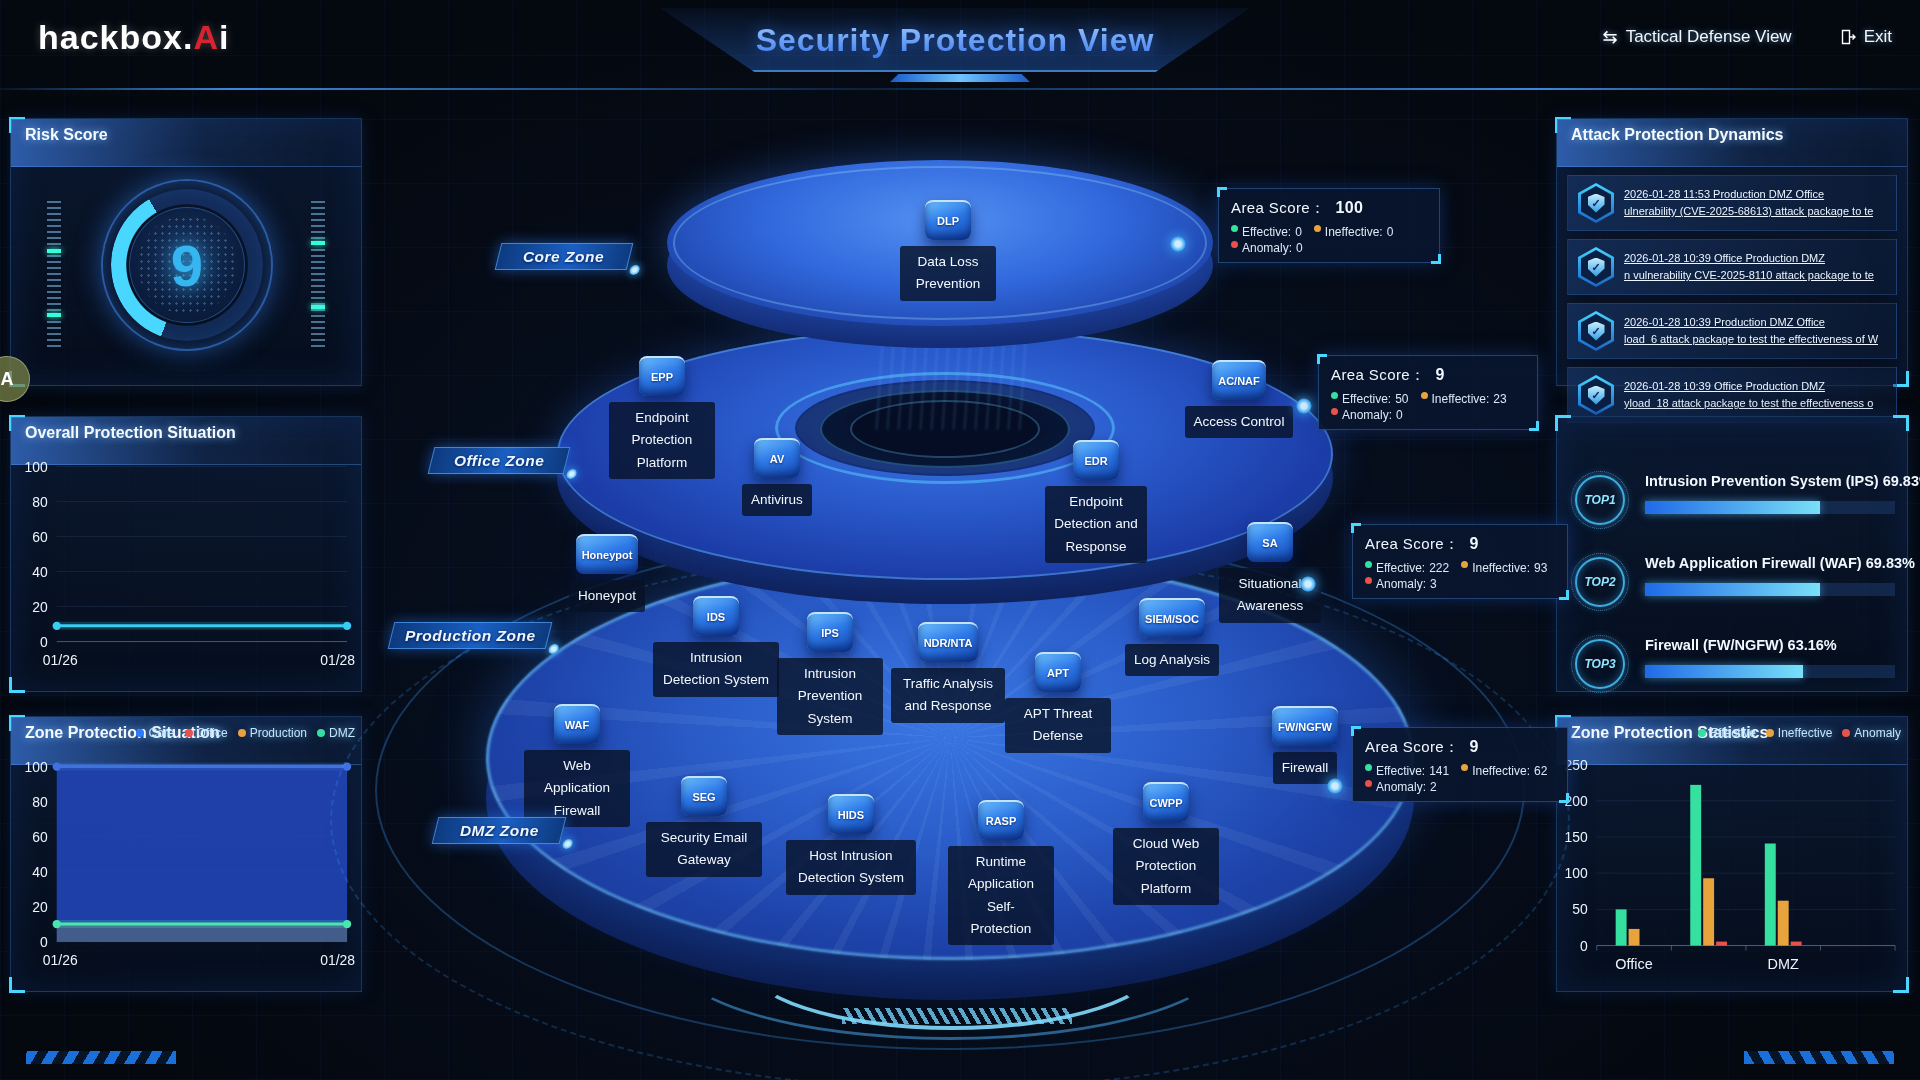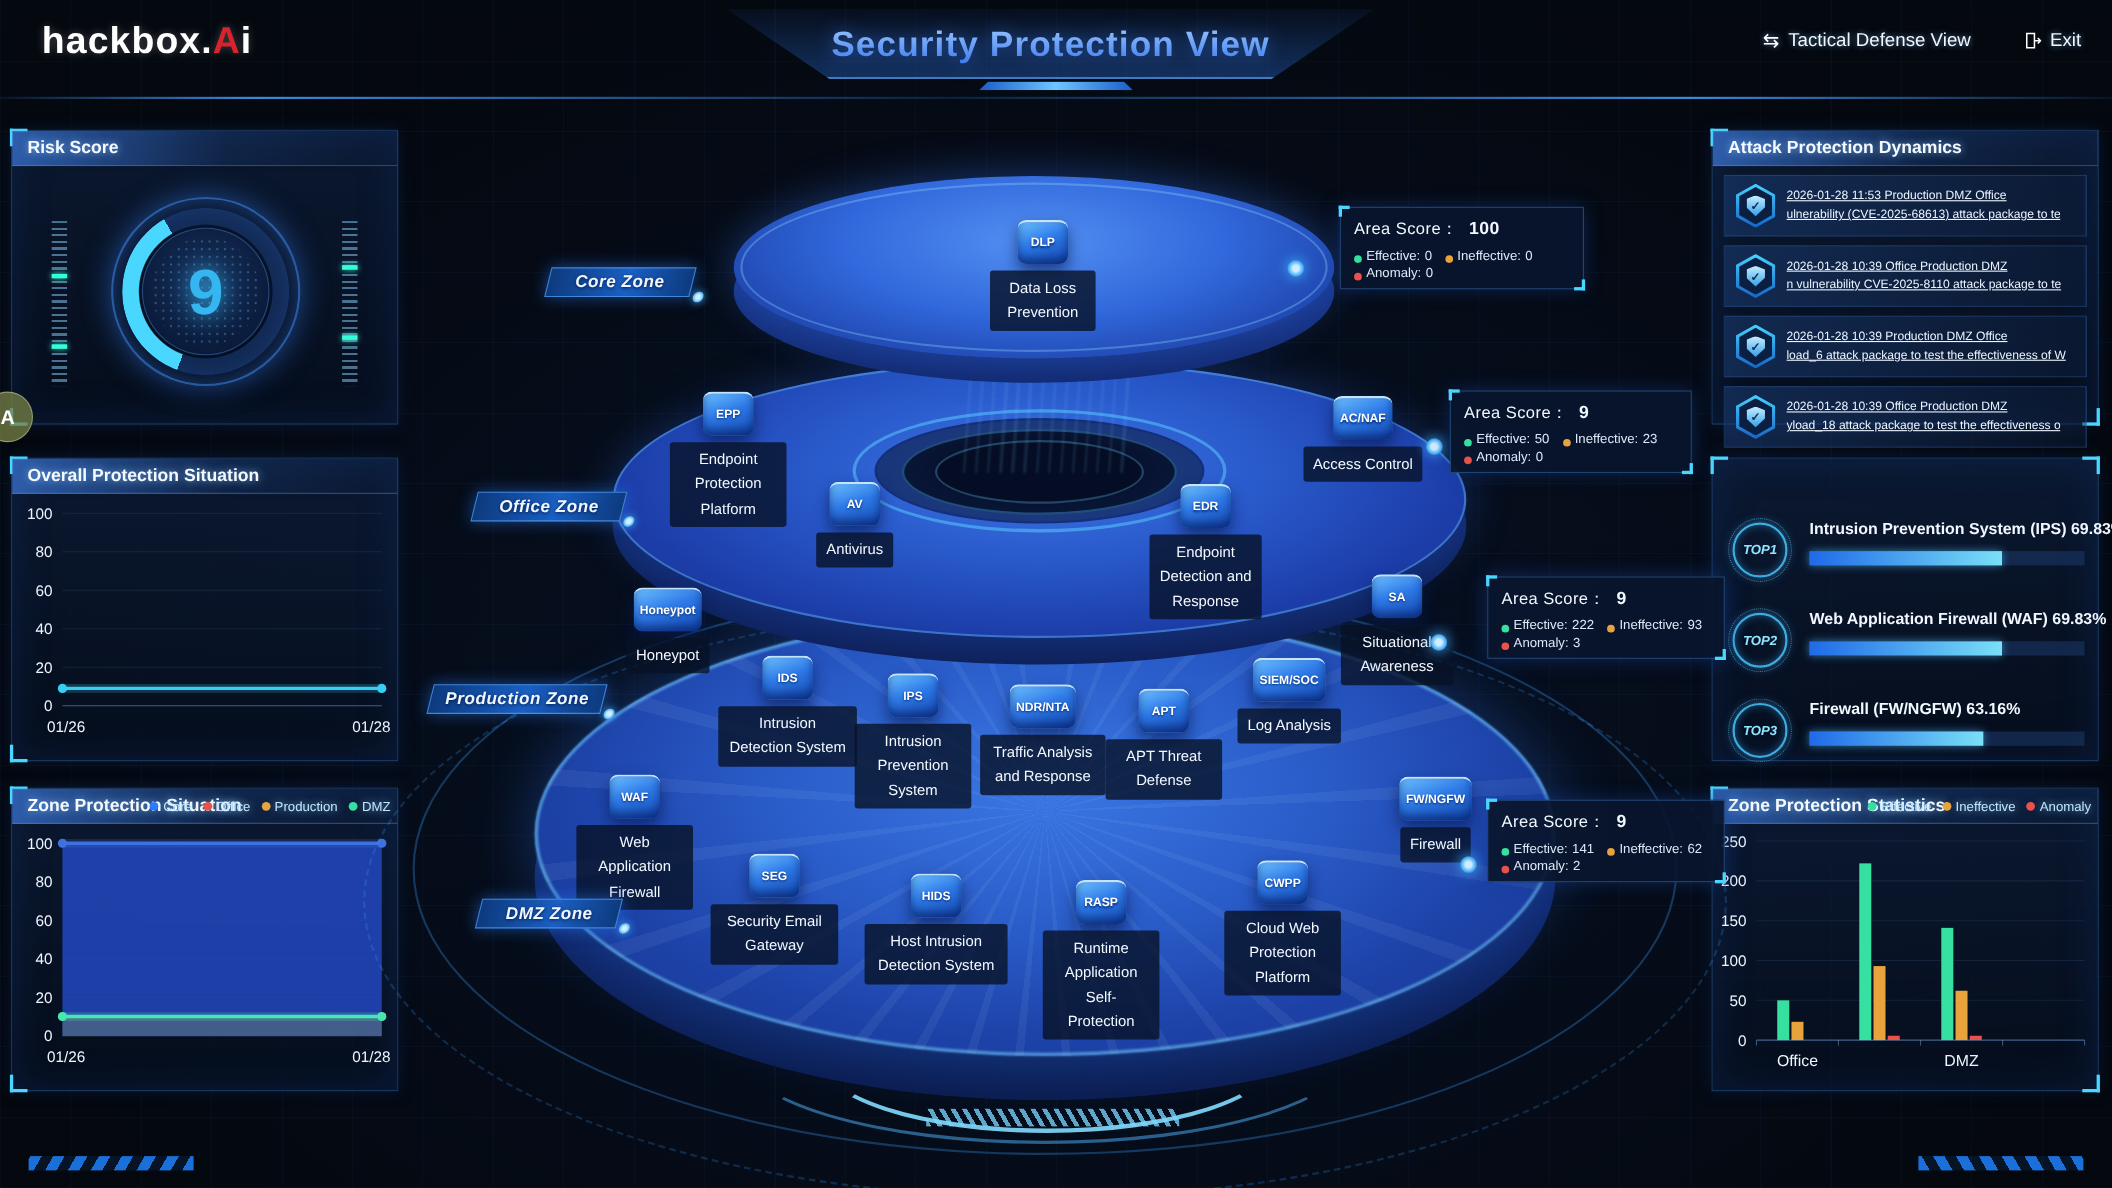--- a/index.html
+++ b/index.html
@@ -41,21 +41,21 @@
   
   .panel { position:absolute; width:352px; background:
       linear-gradient(180deg, rgba(12,28,56,0.78), rgba(6,15,32,0.7));
     border:1px solid rgba(50,110,180,0.4);
     box-shadow:inset 0 0 36px rgba(20,60,130,0.3), 0 0 14px rgba(10,40,90,0.5); }
   .corner { position:absolute; width:16px; height:16px; }
   .corner.tl { left:-2px; top:-2px; border-left:3px solid #49d6ff; border-top:3px solid #49d6ff; }
   .corner.bl { left:-2px; bottom:-2px; border-left:3px solid #49d6ff; border-bottom:3px solid #49d6ff; }
   .corner.br { right:-2px; bottom:-2px; border-right:3px solid #49d6ff; border-bottom:3px solid #49d6ff; }
   .corner.tr { right:-2px; top:-2px; border-right:3px solid #49d6ff; border-top:3px solid #49d6ff; }
-  .panel-title { position:relative; height:32px; line-height:32px; padding:0 14px; font-size:16px;
+  .panel-title { position:relative; height:48px; line-height:32px; padding:0 14px; font-size:16px;
     font-weight:bold; color:#f4faff; text-shadow:0 0 8px rgba(140,200,255,0.8);
     background:linear-gradient(90deg, rgba(52,104,190,0.85), rgba(28,60,115,0.35) 55%, rgba(28,60,115,0.02));
     border-bottom:1px solid rgba(90,160,255,0.35); white-space:nowrap; }
   .legend-row { position:absolute; right:6px; top:0; height:32px; display:flex; gap:10px;
     align-items:center; font-size:12px; font-weight:normal; color:#bfe7ff; }
   .legend-item { display:flex; align-items:center; gap:4px; cursor:pointer; }
   .legend-dot { width:8px; height:8px; border-radius:50%; display:inline-block; }
   .chart-box { position:absolute; left:0; top:32px; right:0; bottom:0; }
 
   
@@ -164,21 +164,21 @@
     font-size:13.5px; line-height:1.65; padding:5px 9px; border-radius:3px; }
 
   
   .score-tip { position:absolute; z-index:30; background:rgba(9,22,45,0.93);
     border:1px solid rgba(70,140,220,0.4); box-shadow:0 0 16px rgba(20,60,140,0.55);
     padding:8px 10px 7px 12px; }
   .score-tip .corner { width:10px; height:10px; }
   .score-head { font-size:15px; font-weight:normal; color:#f2f8ff; letter-spacing:0.4px; margin:2px 0 7px; }
   .score-head b { margin-left:10px; font-size:16px; }
   .score-stats { display:flex; flex-wrap:wrap; column-gap:12px; row-gap:2px; font-size:12px; color:#dce9f8; }
-  .stat { display:flex; align-items:flex-end; gap:4px; }
+  .stat { display:flex; align-items:flex-start; gap:4px; }
   .sdot { width:7px; height:7px; border-radius:50%; }
   .sdot.e { background:#35e0a1; } .sdot.i { background:#e8a33d; } .sdot.a { background:#e8524a; }
   .anchor-dot { position:absolute; width:16px; height:16px; border-radius:50%; z-index:25;
     background:radial-gradient(circle,#cfeeff 0 25%, #3fa9f5 60%, rgba(63,169,245,0) 78%);
     box-shadow:0 0 12px #3fa9f5; }
 
   
   .assistant { position:absolute; left:-16px; top:356px; width:46px; height:46px; border-radius:50%;
     background:rgba(120,130,70,0.75); border:1px solid rgba(200,210,160,0.5); z-index:40;
     display:flex; align-items:center; justify-content:center; font-size:18px; font-weight:bold; color:#fff; cursor:pointer; }
@@ -249,21 +249,21 @@
 
     <div class="node" style="left:948px;top:200px;width:96px"><span class="node-icon">DLP</span><br><span class="node-label">Data Loss Prevention</span></div>
     <div class="node" style="left:662px;top:356px;width:106px"><span class="node-icon">EPP</span><br><span class="node-label">Endpoint Protection Platform</span></div>
     <div class="node" style="left:777px;top:438px;width:94px"><span class="node-icon">AV</span><br><span class="node-label">Antivirus</span></div>
     <div class="node" style="left:1096px;top:440px;width:102px"><span class="node-icon">EDR</span><br><span class="node-label">Endpoint Detection and Response</span></div>
     <div class="node" style="left:1239px;top:360px;width:118px"><span class="node-icon">AC/NAF</span><br><span class="node-label">Access Control</span></div>
     <div class="node" style="left:607px;top:534px;width:88px"><span class="node-icon">Honeypot</span><br><span class="node-label">Honeypot</span></div>
     <div class="node" style="left:716px;top:596px;width:126px"><span class="node-icon">IDS</span><br><span class="node-label">Intrusion Detection System</span></div>
     <div class="node" style="left:830px;top:612px;width:106px"><span class="node-icon">IPS</span><br><span class="node-label">Intrusion Prevention System</span></div>
     <div class="node" style="left:948px;top:622px;width:114px"><span class="node-icon">NDR/NTA</span><br><span class="node-label">Traffic Analysis and Response</span></div>
-    <div class="node" style="left:1058px;top:626px;width:106px"><span class="node-icon">APT</span><br><span class="node-label">APT Threat Defense</span></div>
+    <div class="node" style="left:1058px;top:652px;width:106px"><span class="node-icon">APT</span><br><span class="node-label">APT Threat Defense</span></div>
     <div class="node" style="left:1172px;top:598px;width:106px"><span class="node-icon">SIEM/SOC</span><br><span class="node-label">Log Analysis</span></div>
     <div class="node" style="left:1270px;top:522px;width:102px"><span class="node-icon">SA</span><br><span class="node-label">Situational Awareness</span></div>
     <div class="node" style="left:577px;top:704px;width:106px"><span class="node-icon">WAF</span><br><span class="node-label">Web Application Firewall</span></div>
     <div class="node" style="left:704px;top:776px;width:116px"><span class="node-icon">SEG</span><br><span class="node-label">Security Email Gateway</span></div>
     <div class="node" style="left:851px;top:794px;width:130px"><span class="node-icon">HIDS</span><br><span class="node-label">Host Intrusion Detection System</span></div>
     <div class="node" style="left:1001px;top:800px;width:106px"><span class="node-icon">RASP</span><br><span class="node-label">Runtime Application Self-Protection</span></div>
     <div class="node" style="left:1166px;top:782px;width:106px"><span class="node-icon">CWPP</span><br><span class="node-label">Cloud Web Protection Platform</span></div>
     <div class="node" style="left:1305px;top:706px;width:86px"><span class="node-icon">FW/NGFW</span><br><span class="node-label">Firewall</span></div>
 
     <div class="anchor-dot" style="left:1170px;top:236px"></div>

